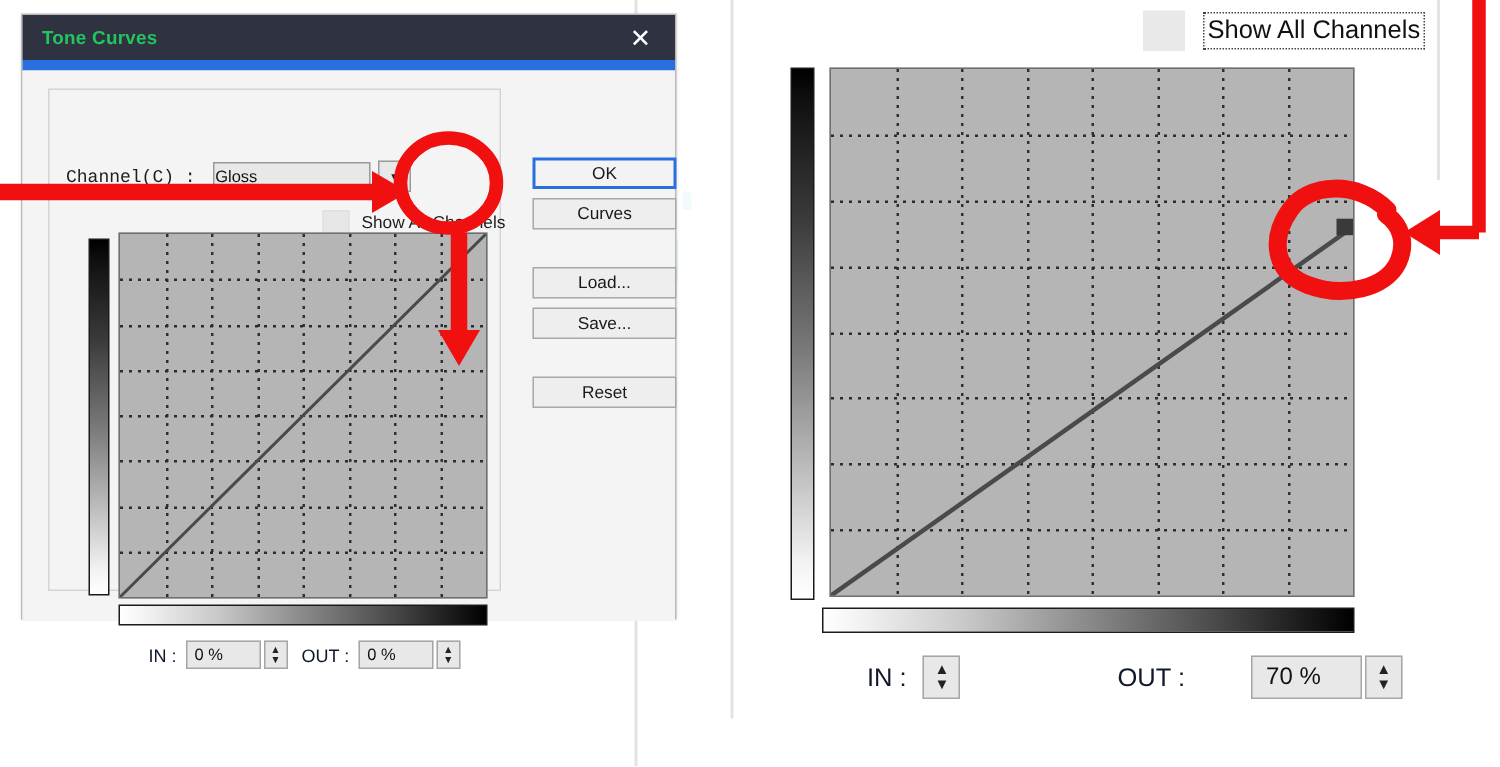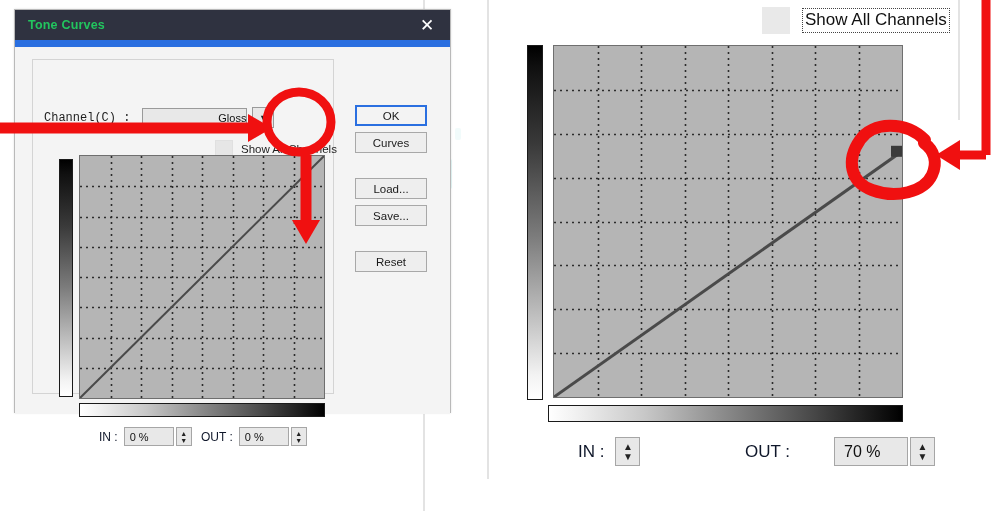--- a/index.html
+++ b/index.html
@@ -47,21 +47,21 @@
     position:absolute;left:17px;top:12px;width:302px;height:335px;
     border:1px solid #d4d4d4;box-sizing:border-box;background:transparent;
   }
 
   
   .chan-row{position:absolute;left:29px;top:60px;display:flex;align-items:center;}
   .chan-label{font-size:12px;color:#1d1d1d;margin-right:12px;font-family:Liberation Mono, monospace;}
   .combo{
     width:105px;height:19px;background:#e8e8e8;border:1px solid #9a9a9a;
     box-sizing:border-box;display:flex;align-items:center;
-    font-size:11px;color:#111;padding-left:11px;justify-content:flex-end;
+    font-size:11px;color:#111;padding-left:0;
   }
   .combo-arrow{
     width:22px;height:21px;margin-left:5px;background:#e8e8e8;
     border:1px solid #9a9a9a;box-sizing:border-box;
     display:flex;align-items:center;justify-content:center;
     font-size:9px;color:#222;
   }
 
   
   .sac-row{position:absolute;left:200px;top:93px;display:flex;align-items:center;}
@@ -93,21 +93,21 @@
   .spin{
     background:#e8e8e8;border:1px solid #a6a6a6;box-sizing:border-box;
     display:flex;flex-direction:column;align-items:center;justify-content:center;
     margin-left:2px;
   }
   .spin div{line-height:1;color:#222;}
 
   
   .btncol{position:absolute;left:340px;top:58px;width:80px;}
   .btn{
-    width:72px;height:21px;background:#eeeeee;border:1px solid #a8a8a8;
+    width:96px;height:21px;background:#eeeeee;border:1px solid #a8a8a8;
     box-sizing:border-box;display:flex;align-items:center;justify-content:center;
     font-size:11.5px;color:#1a1a1a;margin-bottom:6px;
   }
   .btn.primary{border:2px solid #2a6fe0;background:#f3f3f3;}
   .gap{height:19px;}
 
   
   .rp-sac{position:absolute;left:762px;top:7px;display:flex;align-items:center;}
   .rp-sac-box{width:28px;height:27px;background:#e9e9e9;}
   .rp-sac-text{

